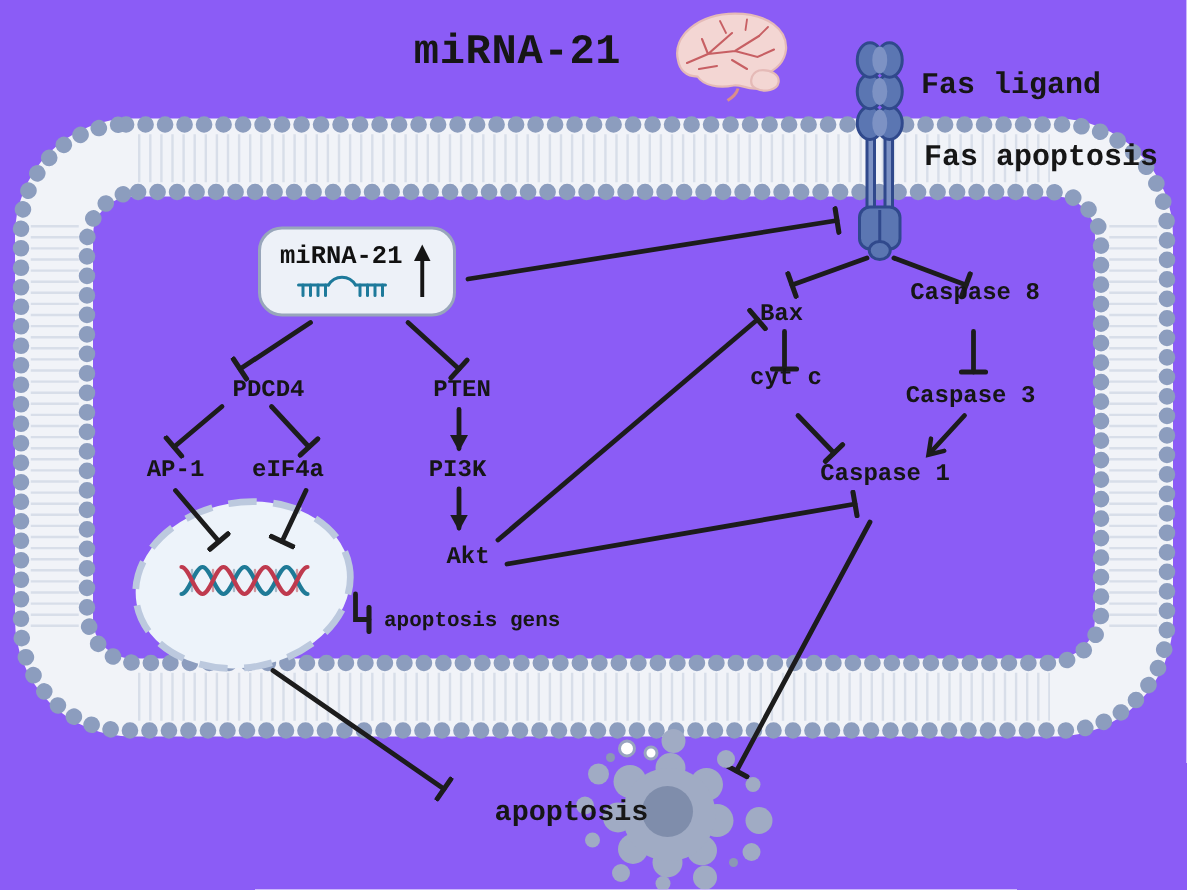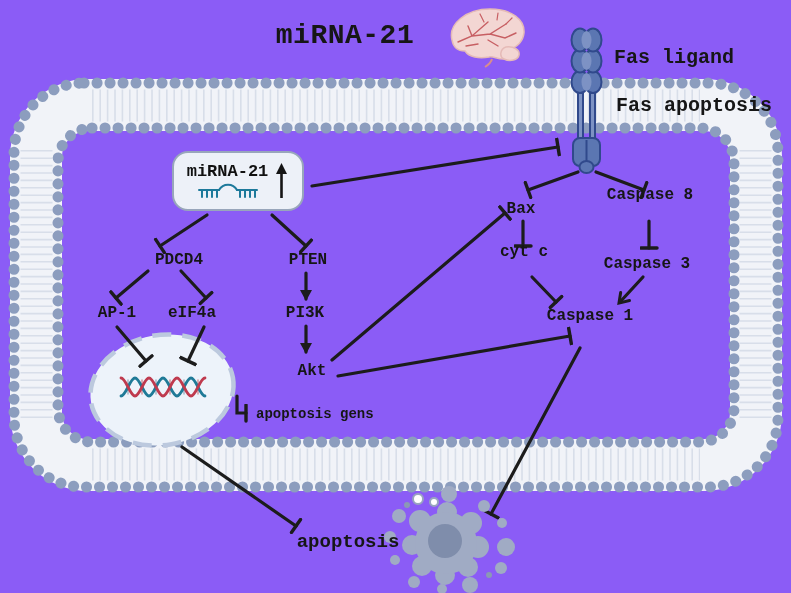--- a/index.html
+++ b/index.html
@@ -10,21 +10,21 @@
   #art{position:absolute;left:0;top:0;}
   .lbl{
     position:absolute;transform:translate(-50%,-50%);
     font-weight:700;color:#161616;font-size:16px;white-space:nowrap;
     line-height:1;
   }
   .lbl.left{transform:translate(0,-50%);}
   #title{font-size:28px;letter-spacing:.5px;}
   #fas-ligand,#fas-receptor{font-size:20px;}
   #apoptosis-gens{font-size:14px;}
-  #apoptosis{font-size:19px;}
+  #apoptosis{font-size:19px;margin-left:33px;}
   .edge{stroke:#1c1c1c;stroke-width:3.2;fill:none;stroke-linecap:round;}
   #mirna-box{
     position:absolute;left:172px;top:151px;width:132px;height:60px;
     box-sizing:border-box;border:2px solid #98a6bb;border-radius:16px;
     background:#edf1f8;display:flex;align-items:center;justify-content:center;
     gap:6px;
   }
   #mirna-box .col{display:flex;flex-direction:column;align-items:center;gap:2px;}
   #mirna-box .box-label{font-weight:700;font-size:17px;color:#111;}
 </style>

